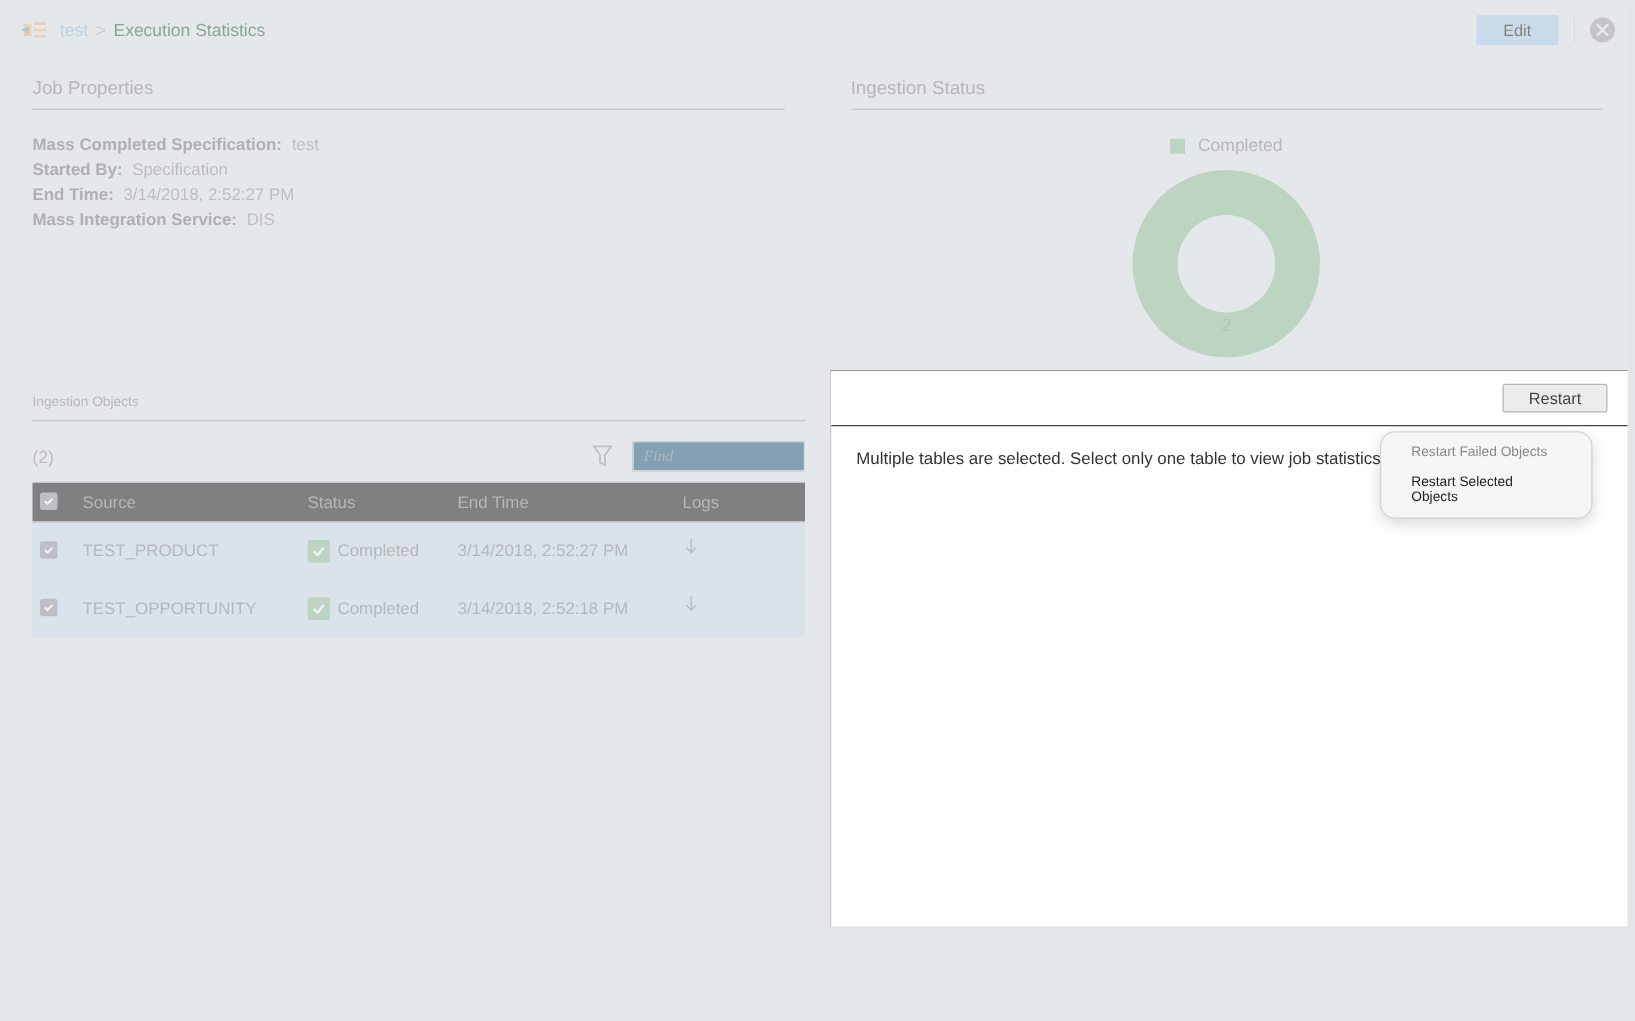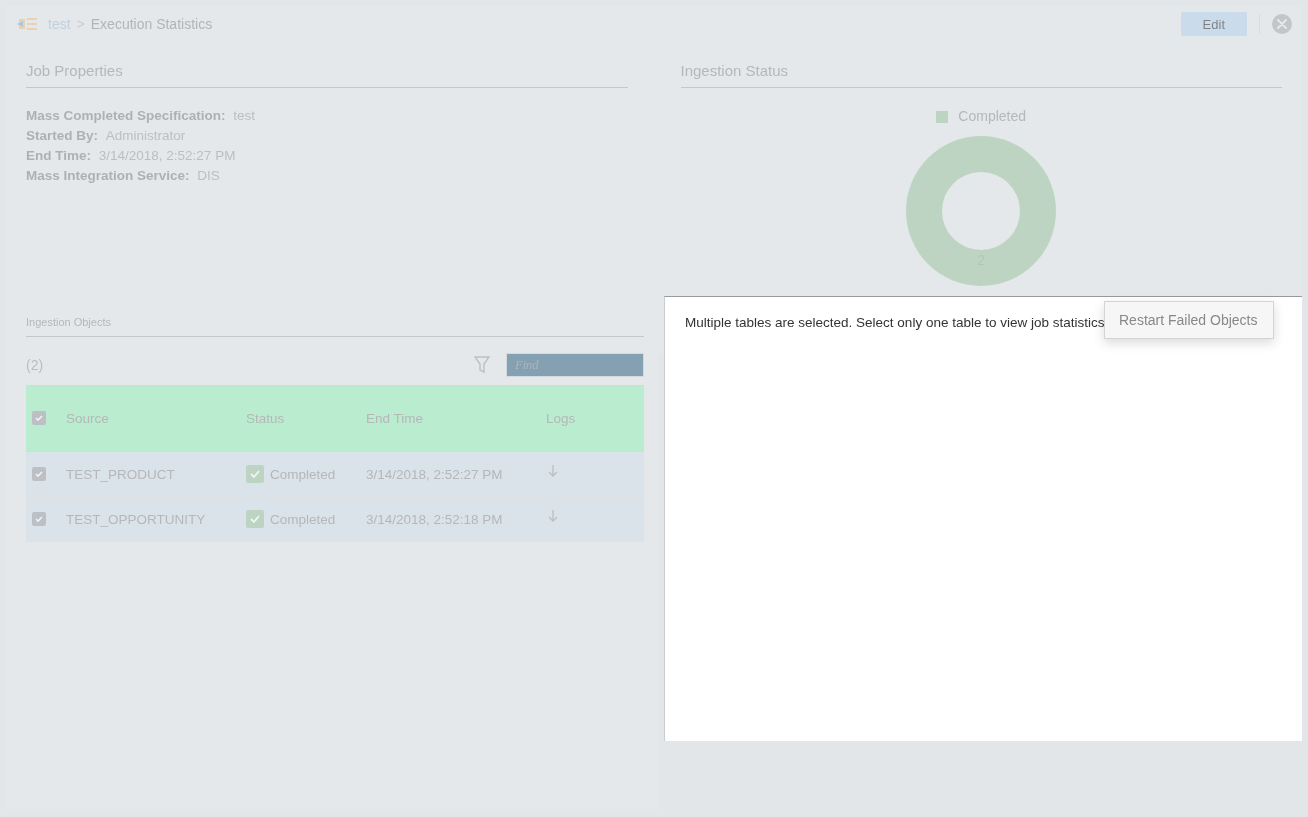--- a/index.html
+++ b/index.html
@@ -25,21 +25,21 @@
     color: #888;
     font-size: 14px;
   }
   .header .icon-spec {
     width: 24px; height: 20px;
     margin-right: 8px;
     display: flex; align-items: center; justify-content: center;
   }
   .header .bc-link { color: #8fb2d4; cursor: pointer; }
   .header .bc-sep { margin: 0 6px; color: #aaa; }
-  .header .bc-current { color: #737373; }
+  .header .bc-current { color: #14532d; }
   .header-spacer { flex: 1; }
   .edit-btn {
     background: #a9cbe9;
     color: #000000;
     border: none;
     height: 24px;
     padding: 0 22px;
     font-size: 13px;
     border-radius: 2px;
     cursor: pointer;
@@ -150,23 +150,23 @@
   table.obj-table {
     width: calc(100% - 20px);
     border-collapse: collapse;
     font-size: 13.5px;
     color: #7a7a7a;
   }
   table.obj-table th {
     text-align: left; font-weight: 400;
     border-top: 1px solid #c2c6ca;
     border-bottom: 1px solid #c2c6ca;
-    padding: 25px 6px;
+    padding: 8px 6px;
     color: #7a7a7a;
-    background: #86efac;
+    background: #000000;
   }
   table.obj-table td {
     padding: 12px 6px;
     border-bottom: 1px solid #d8dbde;
   }
   table.obj-table tbody tr.selected { background: #cfdbe7; margin-top: 37px; }
   .chk {
     width: 14px; height: 14px;
     background: #8a8f94;
     display: inline-flex; align-items: center; justify-content: center;
@@ -205,24 +205,24 @@
     padding: 18px 20px;
     font-size: 13.5px; color: #333;
     position: relative;
   }
   .dropdown {
     position: absolute;
     right: 28px; top: 4px;
     width: 170px;
     background: #f6f6f6;
     border: 1px solid #d4d4d4;
-    border-radius: 0;
+    border-radius: 12px;
     box-shadow: 0 4px 12px rgba(0,0,0,0.15);
-    font-size: 14px;
-    padding: 4px 0;
+    font-size: 11px;
+    padding: 4px 10px;
     z-index: 20;
   }
   .dropdown-item {
     padding: 6px 14px;
     cursor: pointer;
     color: #888;
   }
   .dropdown-item.enabled { color: #222; font-weight: 500; }
 
   .dim-layer {
@@ -263,21 +263,21 @@
   <div class="top-area">
     <div class="panel">
       <div class="panel-title">Job Properties</div>
       <div class="props">
         <div class="row">
           <span class="k">Mass Completed Specification:</span>
           <span class="v">test</span>
         </div>
         <div class="row">
           <span class="k">Started By:</span>
-          <span class="v">Administrator</span>
+          <span class="v">Specification</span>
         </div>
         <div class="row">
           <span class="k">End Time:</span>
           <span class="v">3/14/2018, 2:52:27 PM</span>
         </div>
         <div class="row">
           <span class="k">Mass Integration Service:</span>
           <span class="v">DIS</span>
         </div>
       </div>
@@ -369,24 +369,28 @@
               <svg width="14" height="16" viewBox="0 0 14 16">
                     <path d="M7 1 L7 12 M3 8 L7 12 L11 8" stroke="#8a8f94" stroke-width="1.4" fill="none"></path>
                   </svg>
             </span></td>
           </tr>
         </tbody>
       </table>
     </div>
 
     <div class="right-col">
+      <div class="right-header">
+        <button class="restart-btn">Restart</button>
+      </div>
       <div class="right-body">
         <span>Multiple tables are selected. Select only one table to view job statistics.</span>
         <div class="dropdown">
           <div class="dropdown-item">Restart Failed Objects</div>
+          <div class="dropdown-item enabled">Restart Selected Objects</div>
         </div>
       </div>
     </div>
   </div>
 
 </div>
 
 <div class="dim-layer" style="left:6px; top:6px; right:6px; height:348px;"></div>
 <div class="dim-layer" style="left:6px; top:354px; width:652px; bottom:6px;"></div>
 

